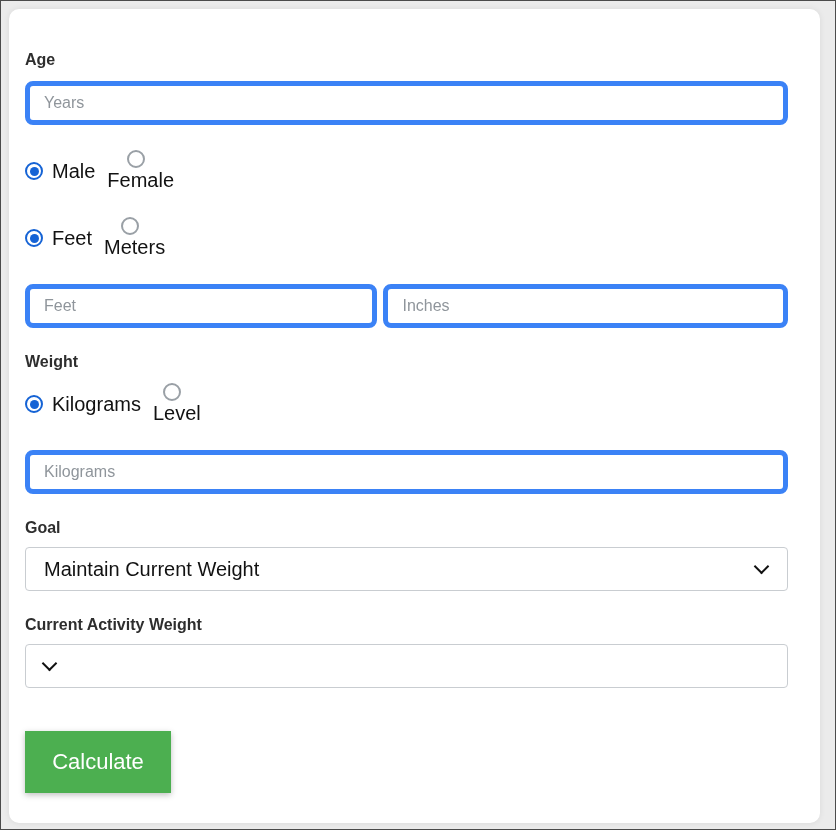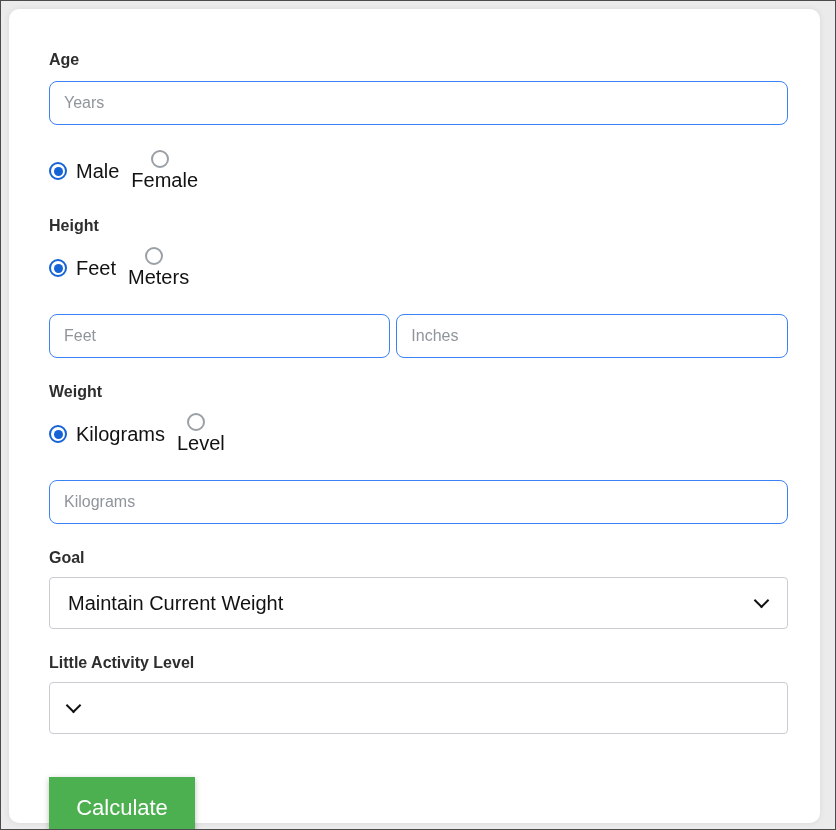--- a/index.html
+++ b/index.html
@@ -11,36 +11,36 @@
     font-family: "Liberation Sans", sans-serif;
     overflow: hidden;
   }
   .card {
     margin: 8px 0 0 8px;
     width: 811px;
     height: 814px;
     background: #ffffff;
     border-radius: 10px;
     box-shadow: 0 0 6px rgba(0,0,0,0.08);
-    padding: 42px 32px 0 40px;
+    padding: 42px 32px 0 16px;
     box-sizing: border-box;
   }
   .group { margin-bottom: 25px; }
   .field-label {
     font-size: 16px;
     font-weight: 700;
     color: #2e2e2e;
     line-height: 18px;
     margin-bottom: 12px;
   }
   .text-input {
     height: 44px;
     width: 100%;
     box-sizing: border-box;
-    border: 1px solid #3b82f6;
+    border: 5px solid #3b82f6;
     border-radius: 8px;
     padding: 0 14px;
     font-size: 16px;
     color: #212529;
     font-family: inherit;
     background: #fff;
     outline: none;
   }
   .text-input::placeholder { color: #8f959b; }
   .radio-row {
@@ -64,21 +64,21 @@
     flex: 0 0 auto;
   }
   .radio.on { border: 2px solid #1563d5; }
   .radio.on .dot { width: 9px; height: 9px; border-radius: 50%; background: #1563d5; }
   .radio.off { border: 2px solid #9aa0a6; }
   .dual-inputs { display: flex; gap: 6px; margin-top: 25px; }
   .dual-inputs .text-input.half1 { width: 364px; }
   .dual-inputs .text-input.half2 { width: 418px; }
   .radio-then-input { margin-top: 25px; }
   .select-box {
-    height: 52px;
+    height: 44px;
     box-sizing: border-box;
     border: 1px solid #c9cdd1;
     border-radius: 4px;
     background: #fff;
     display: flex;
     align-items: center;
     justify-content: space-between;
     padding: 0 18px;
     font-size: 20px;
     color: #121212;
@@ -130,21 +130,20 @@
       </span>
       <span class="radio-option">
         <span class="radio off"></span>
         <span>Female</span>
       </span>
     </div>
   </div>
 
   
   <div class="group">
-    <div class="field-label">Height</div>
     <div class="radio-row">
       <span class="radio-option">
         <span class="radio on">
             <span class="dot"></span>
           </span>
         <span>Feet</span>
       </span>
       <span class="radio-option">
         <span class="radio off"></span>
         <span>Meters</span>
@@ -180,21 +179,21 @@
   <div class="group select-label-group">
     <div class="field-label">Goal</div>
     <div class="select-box">
       <span>Maintain Current Weight</span>
       <span class="chevron"></span>
     </div>
   </div>
 
   
   <div class="group select-label-group">
-    <div class="field-label">Little Activity Level</div>
+    <div class="field-label">Current Activity Weight</div>
     <div class="select-box">
       <span class="chevron"></span>
     </div>
   </div>
 
   
   <button class="calculate-btn">Calculate</button>
 
 </div>
 

